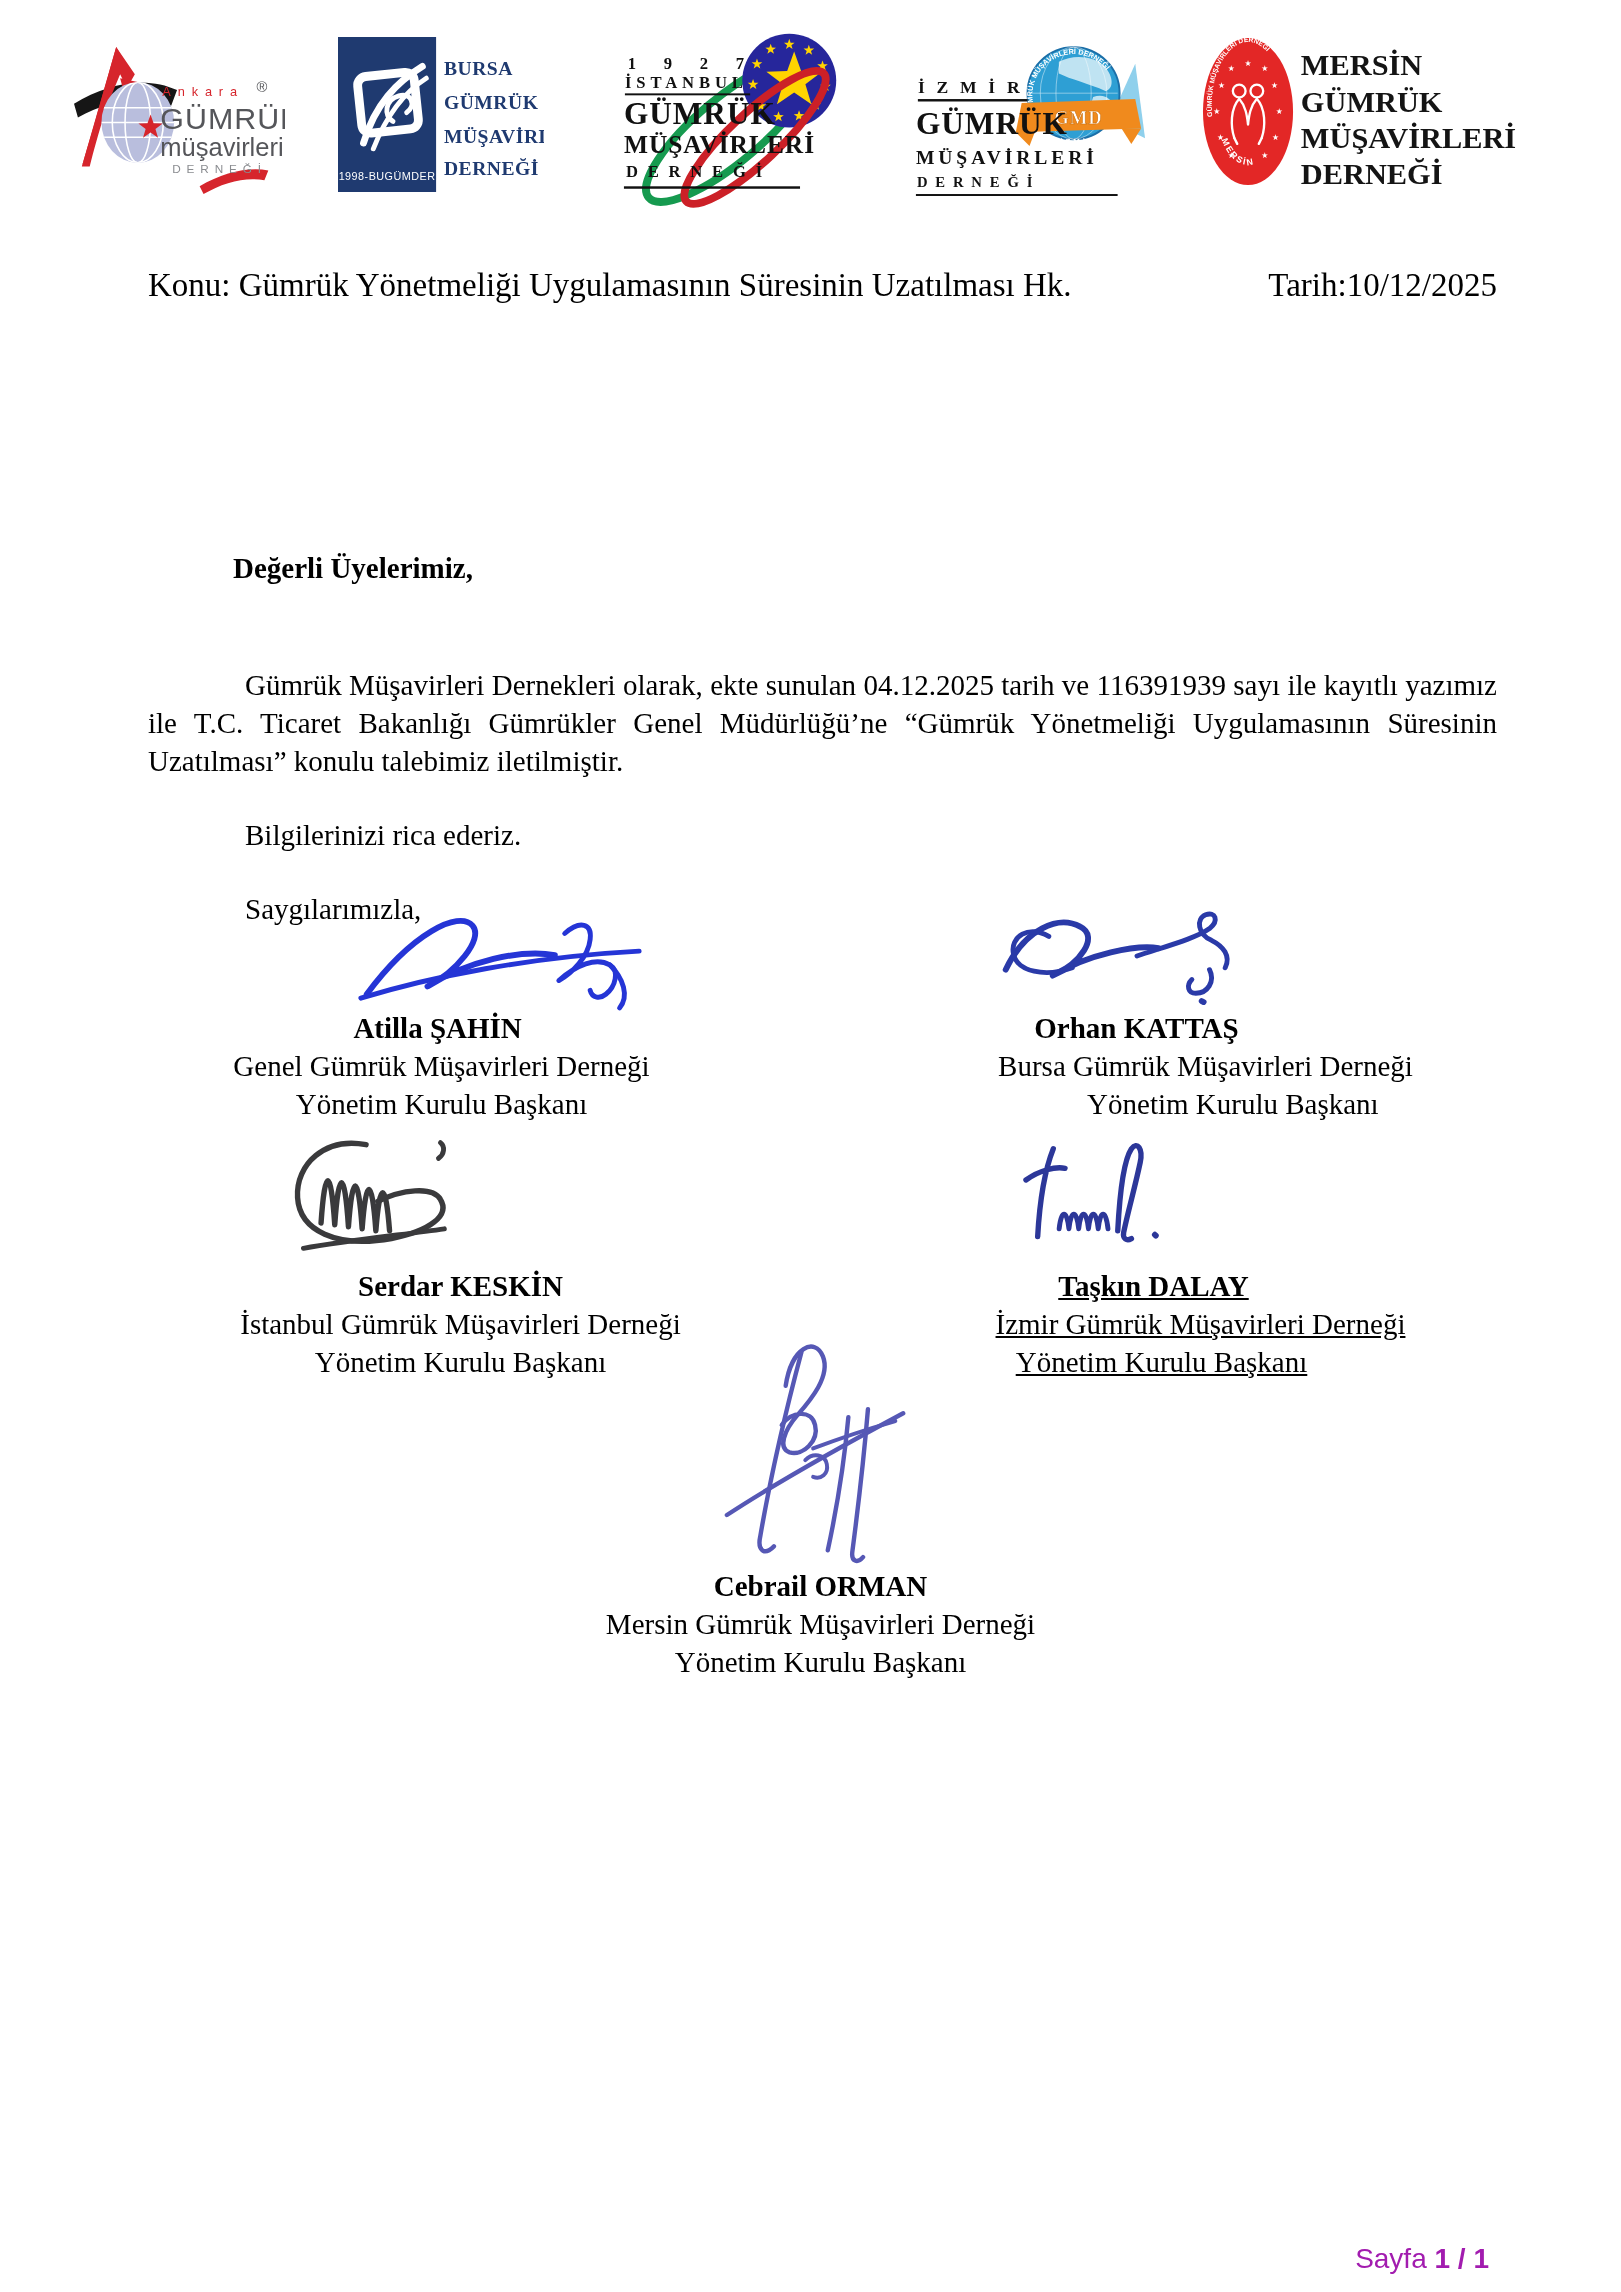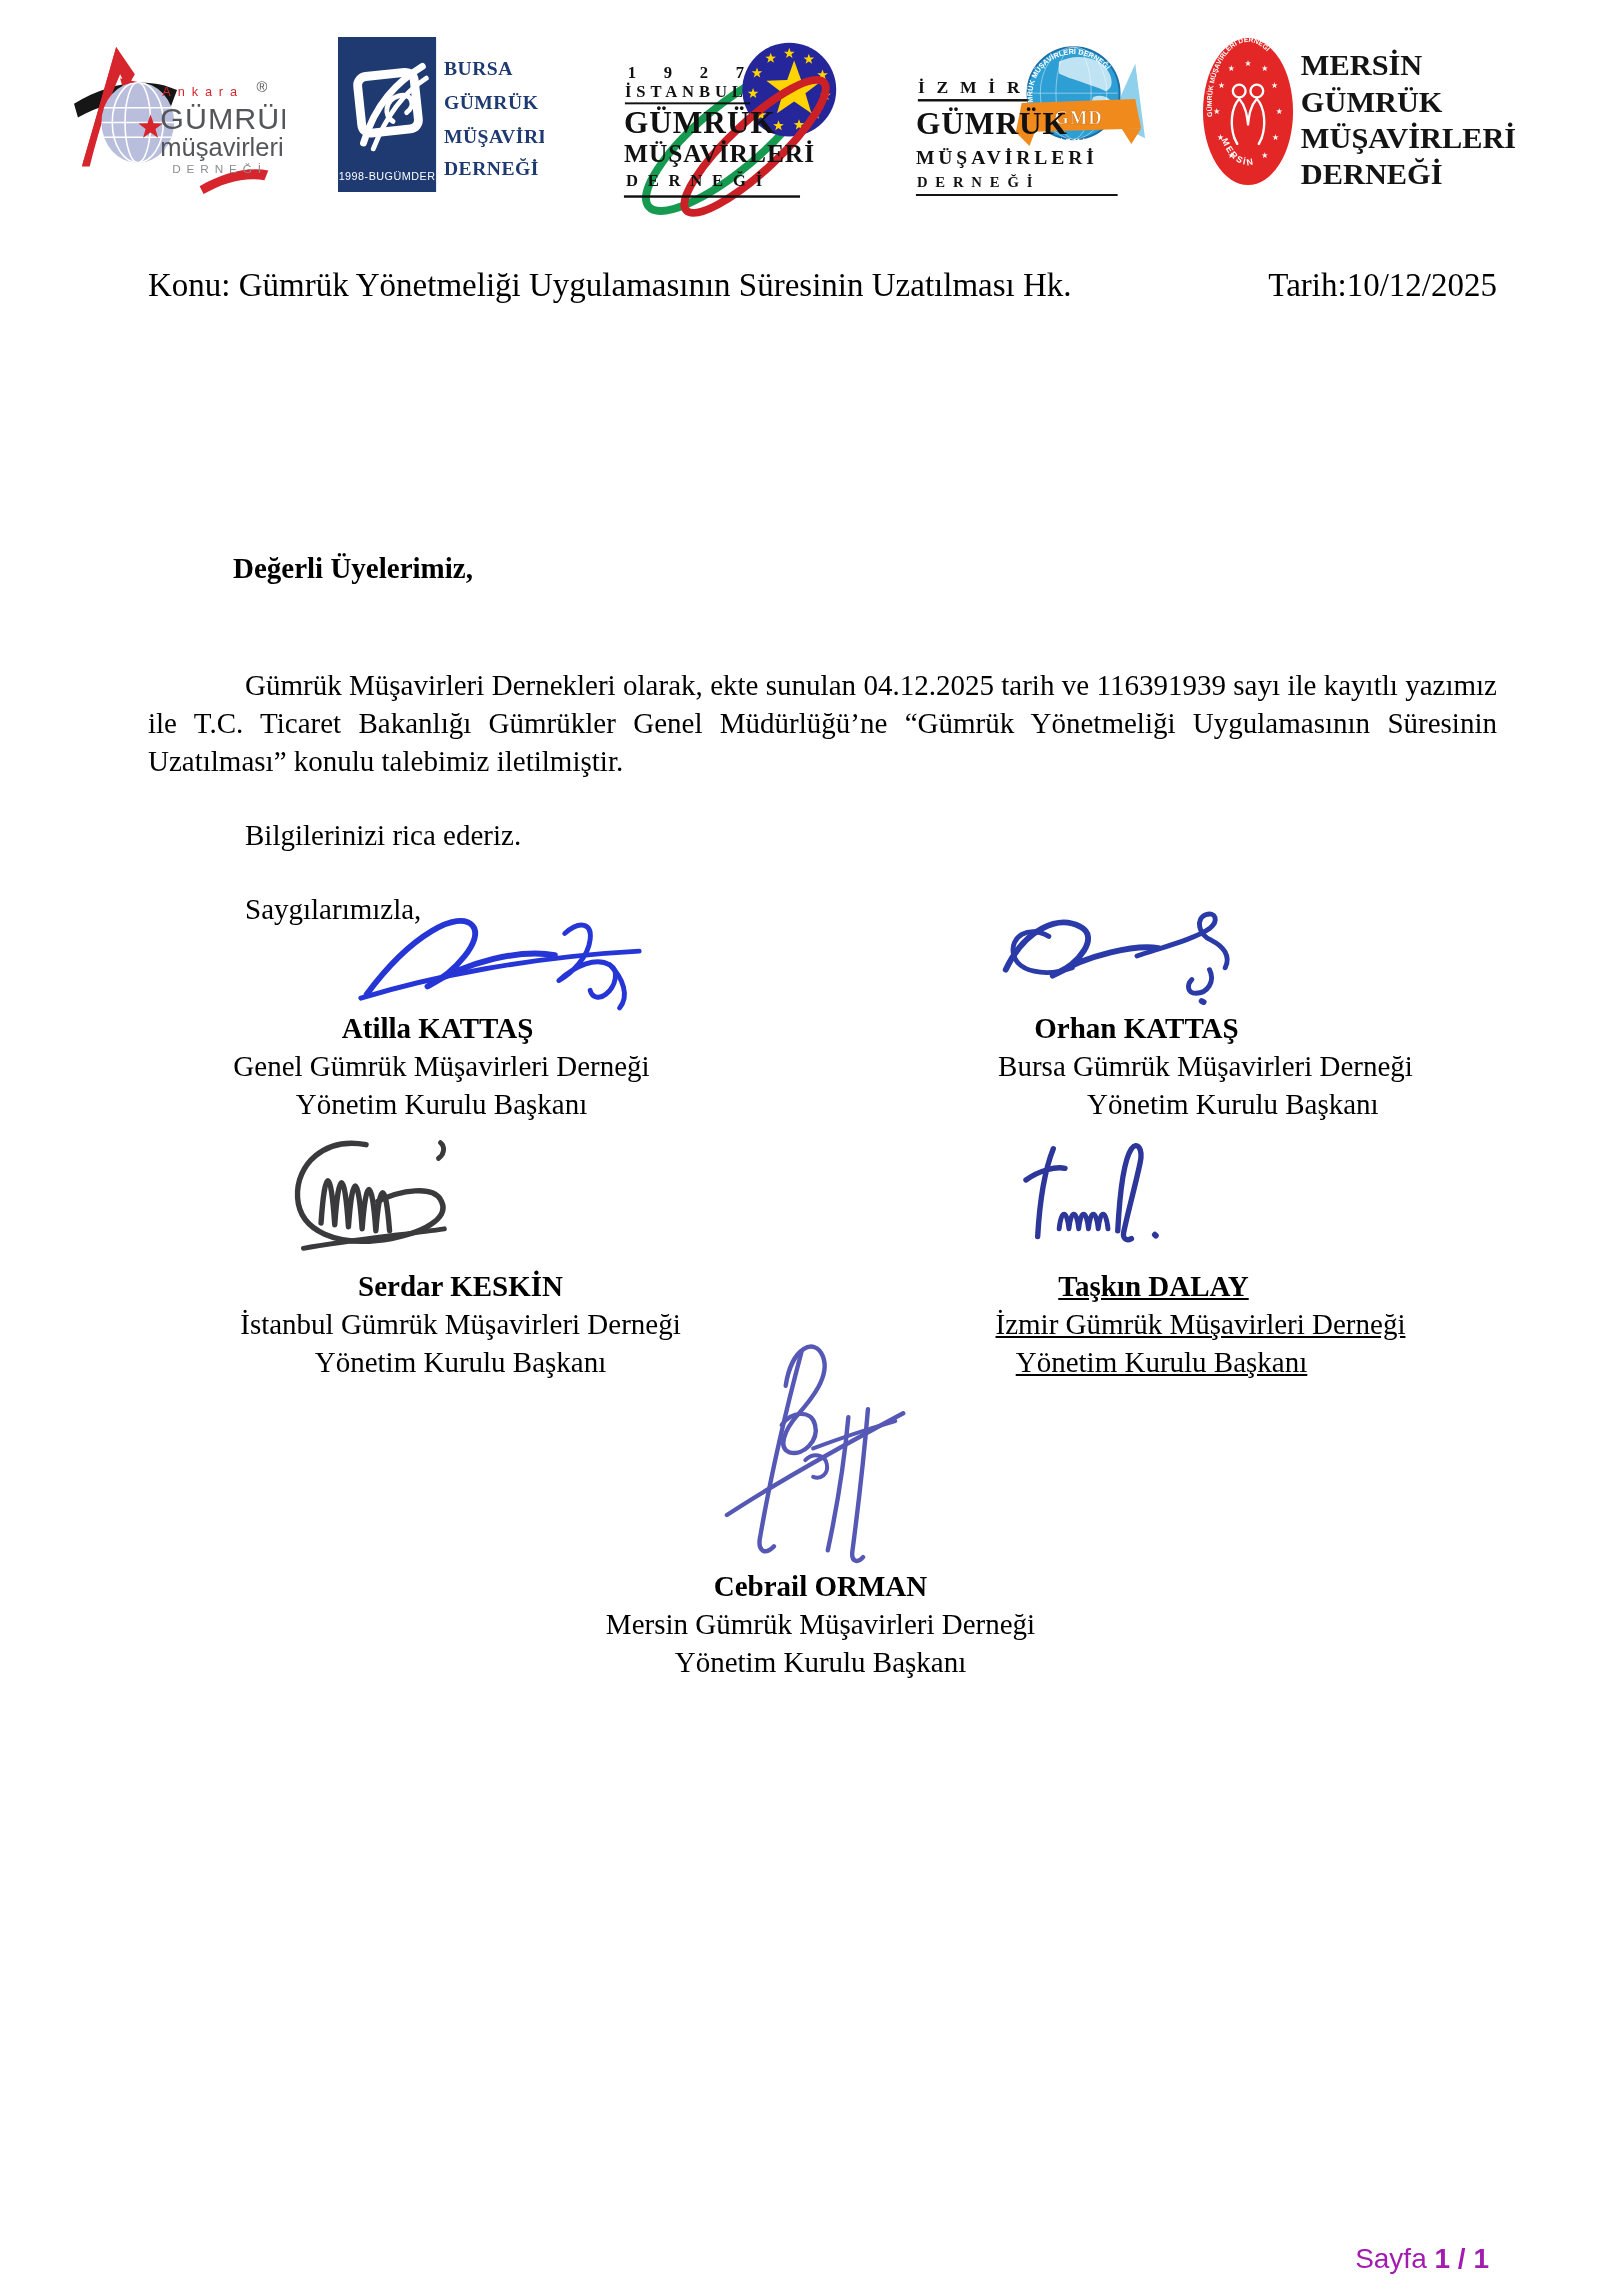--- a/index.html
+++ b/index.html
@@ -109,21 +109,21 @@
       </g>
       <text x="50" y="146" text-anchor="middle" class="bur-year" fill="#ffffff">1998-BUGÜMDER</text>
 
       <text x="108" y="39" class="bur-line" fill="#1f3a70">BURSA</text>
       <text x="108" y="73" class="bur-line" fill="#1f3a70">GÜMRÜK</text>
       <text x="108" y="108" class="bur-line" fill="#1f3a70">MÜŞAVİRLERİ</text>
       <text x="108" y="141" class="bur-line" fill="#1f3a70">DERNEĞİ</text>
     </svg>
   </div>
 
-  <div class="abs" style="left:620px;top:29px;">
+  <div class="abs" style="left:620px;top:20px;">
     <svg width="227" height="225" viewBox="0 0 232 230">
       <defs>
         <polygon id="star5" points="0,-26 6.2,-8.5 24.7,-8 10,3.2 15.3,21 0,10.5 -15.3,21 -10,3.2 -24.7,-8 -6.2,-8.5"></polygon>
       </defs>
 
       <ellipse cx="0" cy="0" rx="108" ry="33" fill="none" stroke-width="8" transform="translate(112,112) rotate(-40)" stroke="#169a4f"></ellipse>
 
       <circle cx="173" cy="62" r="48" fill="#26269b"></circle>
       <g fill="#ffd400">
         <use href="#star5" transform="translate(173,25) scale(0.22)"></use>
@@ -264,21 +264,21 @@
         <path d="M16 64 C36 22 70 8 92 20 C112 30 92 58 64 70 C100 48 150 38 172 42" stroke-width="6"></path>
         <path d="M60 30 C40 18 20 30 24 48 C28 66 56 72 84 62" stroke-width="5"></path>
         <path d="M150 50 C180 40 210 32 224 22 C234 14 230 4 220 8 C210 12 212 28 226 34 C238 40 246 50 240 62" stroke-width="5"></path>
         <path d="M224 64 C230 76 222 88 210 88 C202 88 200 80 206 74" stroke-width="5"></path>
         <path d="M216 96 L218 97" stroke-width="6"></path>
       </g>
     </svg>
   </div>
 
   <div class="abs sigtext st1L">
-    <span class="nm">Atilla KATTAŞ</span>
+    <span class="nm">Atilla ŞAHİN</span>
     <span class="org">Genel Gümrük Müşavirleri Derneği</span>
     <span class="ttl">Yönetim Kurulu Başkanı</span>
   </div>
   <div class="abs sigtext st1R">
     <span class="nm">Orhan KATTAŞ</span>
     <span class="org">Bursa Gümrük Müşavirleri Derneği</span>
     <span class="ttl">Yönetim Kurulu Başkanı</span>
   </div>
 
   <div class="abs" style="left:276px;top:1129px;">

